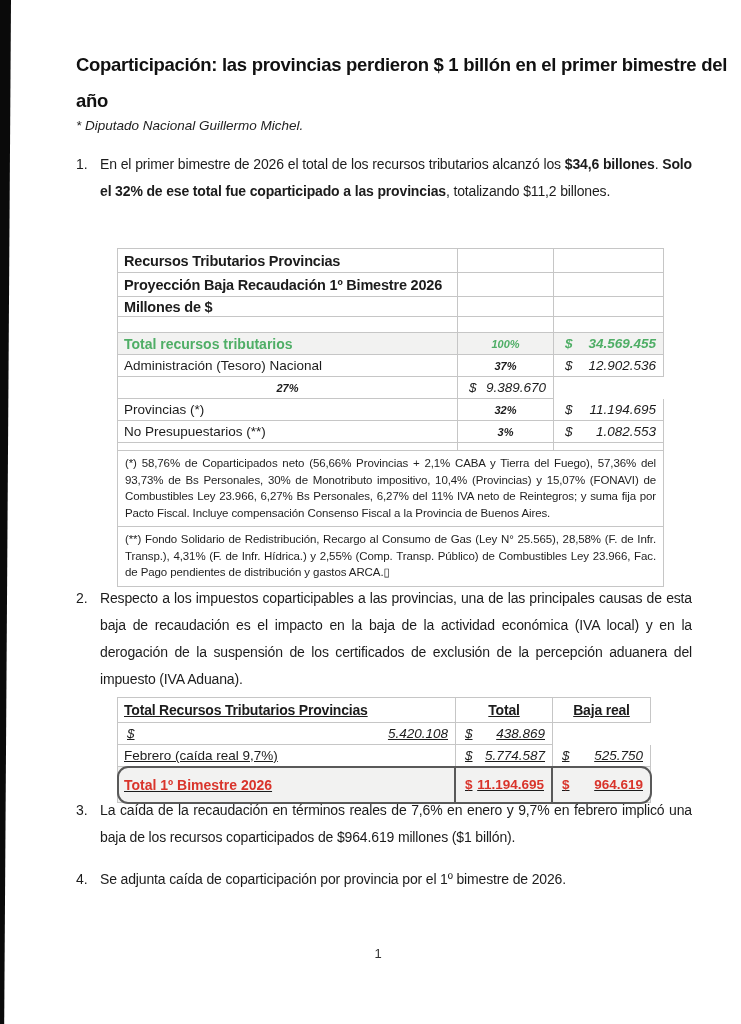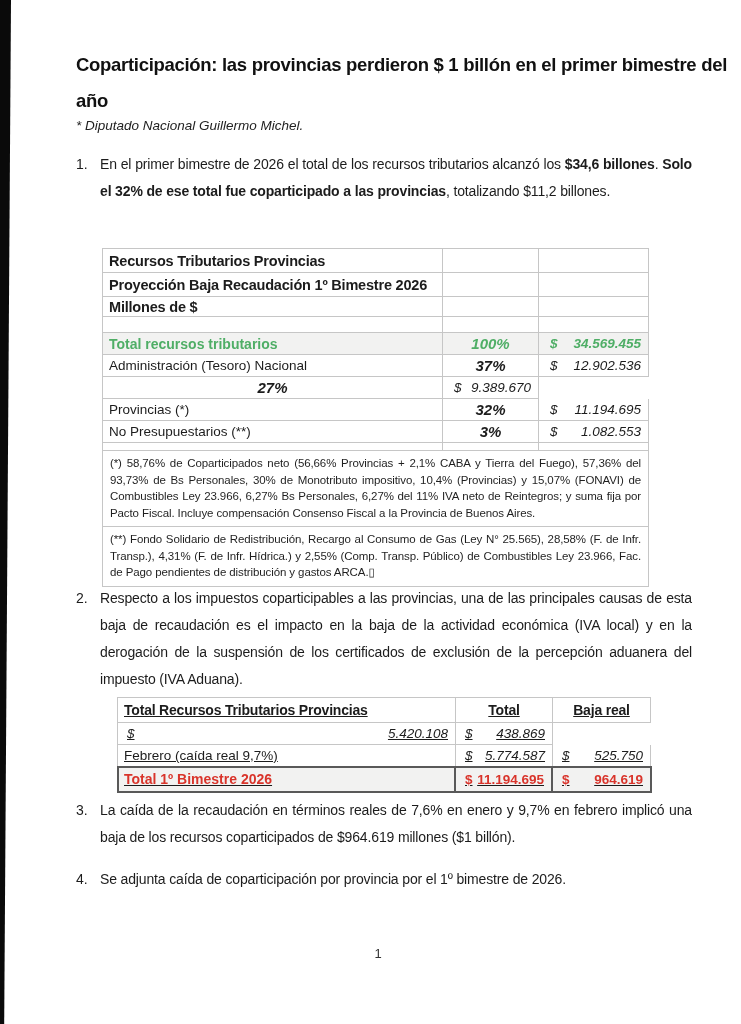--- a/index.html
+++ b/index.html
@@ -16,52 +16,52 @@
   }
   .byline{position:absolute;left:76px;top:118px;margin:0;font-size:13.5px;font-style:italic;color:#222;}
 
   .list-item{position:absolute;left:76px;display:flex;}
   .num{flex:none;width:24px;font-size:14px;line-height:27px;}
   .li-text{width:592px;font-size:14px;line-height:27px;letter-spacing:-0.15px;text-align:justify;}
   #item1{top:151px;} #item2{top:585px;} #item3{top:797px;} #item4{top:866px;}
   #item4 .li-text{text-align:left;}
 
   
-  .t1{position:absolute;left:102px;top:248px;width:546px;
+  .t1{position:absolute;left:117px;top:248px;width:546px;
       border-top:1px solid var(--border);border-left:1px solid var(--border);
       font-size:13.5px;background:#fff;}
   .t1-row{display:grid;grid-template-columns:340px 96px 110px;}
   .t1 .cell{border-right:1px solid var(--border);border-bottom:1px solid var(--border);
       display:flex;align-items:center;padding:0 6px;box-sizing:border-box;overflow:hidden;white-space:nowrap;}
   .t1-hrow{height:24px;} .t1-hrow .cell{font-weight:700;font-size:14.5px;letter-spacing:-0.2px;}
   .t1-hrow3{height:20px;text-align:center;}
   .t1-empty{height:16px;} .t1-empty2{height:8px;}
   .t1-data{height:22px;}
-  .t1 .pct{justify-content:center;font-weight:700;font-style:italic;font-size:15px;padding:0 4px;}
+  .t1 .pct{justify-content:center;font-weight:700;font-style:italic;font-size:11px;padding:0 4px;}
   .t1 .amt{justify-content:space-between;font-style:italic;padding:0 7px 0 11px;}
   .t1 .amt .val{font-style:italic;}
   .total-green .cell{background:var(--rowbg);color:var(--green);}
   .total-green .label{font-weight:700;font-size:14px;}
   .total-green .pct,.total-green .amt{font-weight:700;}
   .t1-foot{border-right:1px solid var(--border);border-bottom:1px solid var(--border);
       padding:4px 7px 5px 7px;font-size:11.5px;line-height:16.5px;text-align:justify;
       letter-spacing:-0.1px;color:#1f1f1f;}
 
   
   .t2{position:absolute;left:117px;top:697px;width:533px;
       border-top:1px solid var(--border);border-left:1px solid var(--border);
       font-size:13.5px;background:#fff;}
   .t2-row{display:grid;grid-template-columns:338px 97px 98px;text-decoration:underline;}
   .t2 .cell{border-right:1px solid var(--border);border-bottom:1px solid var(--border);
       display:flex;align-items:center;padding:0 6px;box-sizing:border-box;overflow:hidden;white-space:nowrap;}
   .t2-head{height:25px;} .t2-head .cell{font-weight:700;font-size:14px;letter-spacing:-0.2px;}
   .t2-head .hc{justify-content:center;}
   .t2-data{height:22px;}
   .t2 .amt{justify-content:space-between;font-style:italic;padding:0 7px 0 9px;}
-  .t2-total{height:25px;outline:2px solid var(--darkborder);outline-offset:-1px;}
+  .t2-total{height:36px;outline:2px solid var(--darkborder);outline-offset:-1px;border-radius:10px;}
   .t2-total .cell{background:var(--rowbg);color:var(--red);font-weight:700;
       border-right:2px solid var(--darkborder);}
   .t2-total .cell:last-child{border-right:1px solid var(--border);}
   .t2-total .amt{font-style:normal;}
   .t2-total .label{font-size:14px;}
 
   .pagenum{position:absolute;left:0;right:0;top:946px;text-align:center;font-size:13px;color:#333;}
 </style>
 </head>
 <body>

